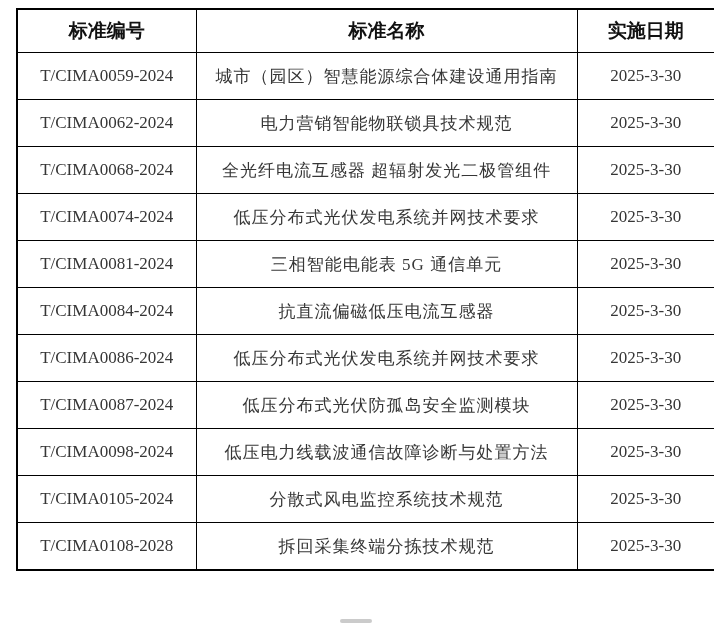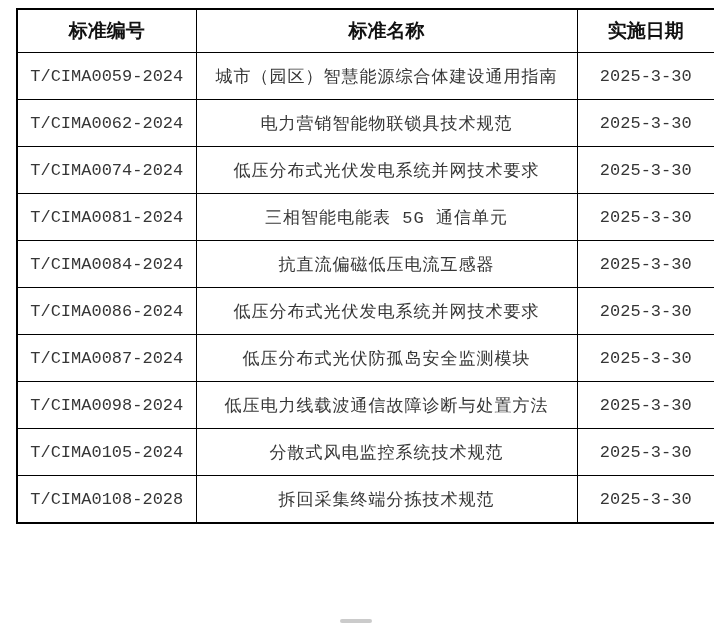--- a/index.html
+++ b/index.html
@@ -42,21 +42,20 @@
   table.standards thead th {
     height: 42px;
     font-family: "Liberation Sans", "DejaVu Sans", sans-serif;
     font-weight: bold;
     font-size: 19px;
     color: #111111;
   }
   table.standards tbody td {
     height: 46px;
     font-size: 17px;
-    font-family: Liberation Mono, monospace;
   }
   td.cell-name {
     letter-spacing: 1px;
   }
   .scroll-artifact {
     position: absolute;
     left: 340px;
     top: 619px;
     width: 32px;
     height: 4px;
@@ -84,20 +83,25 @@
     </thead>
     <tbody>
       <tr>
         <td class="cell-code">T/CIMA0059-2024</td>
         <td class="cell-name">城市（园区）智慧能源综合体建设通用指南</td>
         <td class="cell-date">2025-3-30</td>
       </tr>
       <tr>
         <td class="cell-code">T/CIMA0062-2024</td>
         <td class="cell-name">电力营销智能物联锁具技术规范</td>
+        <td class="cell-date">2025-3-30</td>
+      </tr>
+      <tr>
+        <td class="cell-code">T/CIMA0068-2024</td>
+        <td class="cell-name">全光纤电流互感器 超辐射发光二极管组件</td>
         <td class="cell-date">2025-3-30</td>
       </tr>
       <tr>
         <td class="cell-code">T/CIMA0074-2024</td>
         <td class="cell-name">低压分布式光伏发电系统并网技术要求</td>
         <td class="cell-date">2025-3-30</td>
       </tr>
       <tr>
         <td class="cell-code">T/CIMA0081-2024</td>
         <td class="cell-name">三相智能电能表 5G 通信单元</td>

